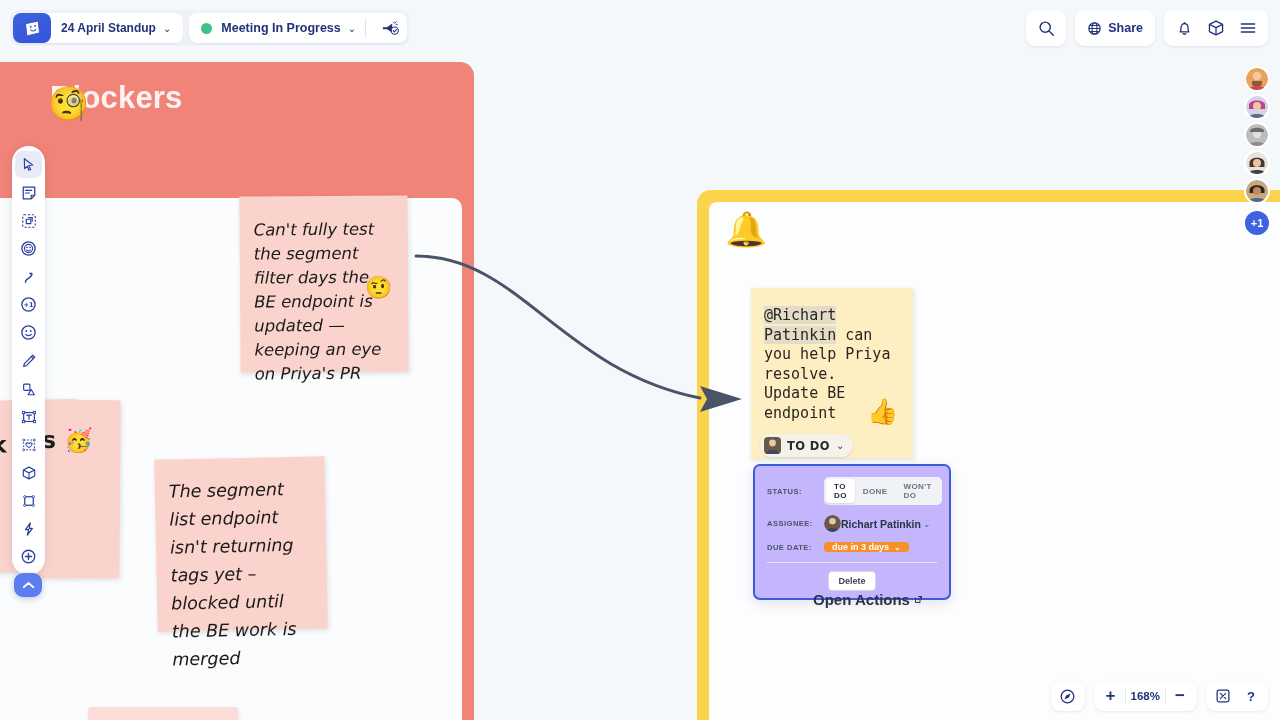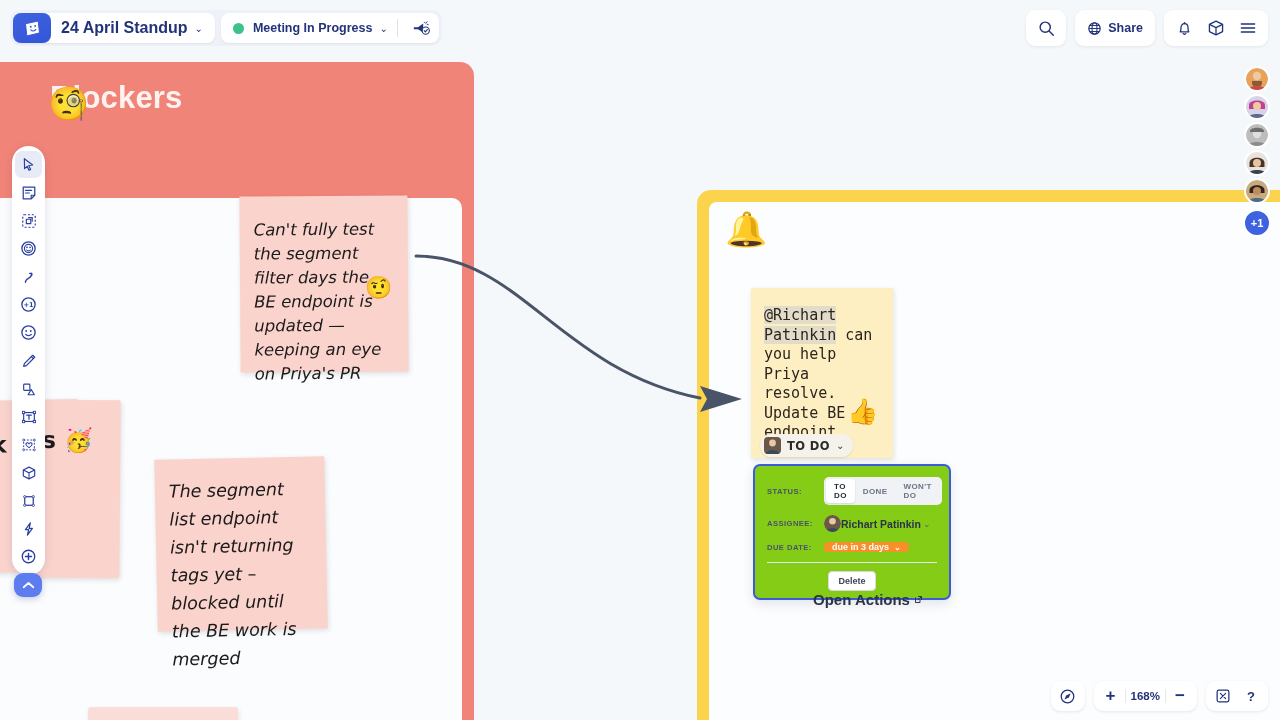--- a/index.html
+++ b/index.html
@@ -84,21 +84,21 @@
     background: #FBD3CD; border-radius: 2px; transform: rotate(.5deg);
     padding: 20px 6px 0 6px; font-size: 23px; line-height: 40px; font-weight: 600;
     font-family: "DejaVu Sans", sans-serif; color:#1B1B1B; overflow:hidden;
   }
   #note-bg-bottom {
     left: 88px; top: 707px; width: 150px; height: 40px;
     background: #FBD3CD; border-radius: 3px; opacity:.75;
   }
 
   #note-action {
-    left: 751px; top: 288px; width: 142px; height: 170px;
+    left: 751px; top: 288px; width: 162px; height: 170px;
     padding: 18px 14px 0 13px;
     font-size: 15px; line-height: 19.5px; font-weight: 500;
     font-family: "DejaVu Sans Mono", monospace;
     transform: rotate(0deg);
   }
   #note-action .mention { background: #E2DCC8; }
   #note-action .thumb { position: absolute; right: 14px; top: 114px; font-size: 25px; }
   #note-status-pill {
     position: absolute; left: 760px; top: 434px;
     display: flex; align-items: center; gap: 6px;
@@ -108,21 +108,21 @@
   #note-status-pill .mini-av {
     width: 17px; height: 17px; border-radius: 4px; overflow:hidden; display:block;
   }
   #note-status-pill .lbl { font-size: 11.5px; font-weight: 700; color:#2B2B2B; letter-spacing:.4px;
     font-family: "DejaVu Sans", sans-serif; }
   #note-status-pill .chev { font-size: 10px; color:#3A3A3A; }
 
   
   #action-popover {
     position: absolute; left: 753px; top: 464px; width: 198px; height: 136px;
-    background: #84cc16; border: 2px solid #3B5BDB; border-radius: 7px;
+    background: #c4b5fd; border: 2px solid #3B5BDB; border-radius: 7px;
     padding: 11px 12px 8px 12px;
     box-shadow: 0 4px 12px rgba(40,50,90,.12);
   }
   #action-popover .row { display:flex; align-items:center; margin-bottom: 10px; }
   #action-popover .row-label {
     font-size: 7.6px; font-weight: 700; color: #4A5468; letter-spacing: .45px;
     width: 57px; flex: none; font-family: "Liberation Sans", sans-serif;
   }
   .seg {
     display:flex; align-items:center; background:#F1F2F5; border-radius: 5px; padding: 2px;
@@ -156,21 +156,21 @@
   }
   .pill-white {
     background:#fff; border-radius: 8px; height: 30px;
     display:flex; align-items:center; box-shadow: 0 1px 2px rgba(30,40,80,.07);
   }
   #board-pill { padding-right: 12px; }
   .logo-sq {
     width: 38px; height: 30px; border-radius: 8px; background: linear-gradient(160deg,#3F62E0,#3355D8);
     display:flex; align-items:center; justify-content:center; margin-right: 10px;
   }
-  #board-name { font-size: 16px; font-weight: 700; color:#22337A; }
+  #board-name { font-size: 12px; font-weight: 700; color:#22337A; }
   .chev-dn { font-size: 10px; color:#22337A; margin-left: 7px; }
   #status-pill { padding: 0 2px 0 12px; }
   .dot-green { width: 11px; height: 11px; border-radius:50%; background:#3CC28A; margin-right: 9px; }
   #status-text { font-size: 12.5px; font-weight:700; color:#22337A; }
   .vdiv { width:1px; height:18px; background:#DFE3EC; margin: 0 9px; }
   .icon-btn-sm { width: 30px; display:flex; align-items:center; justify-content:center; }
 
   #topbar-right {
     position: absolute; right: 12px; top: 10px; height: 36px;
     display:flex; align-items:center; gap: 9px;

